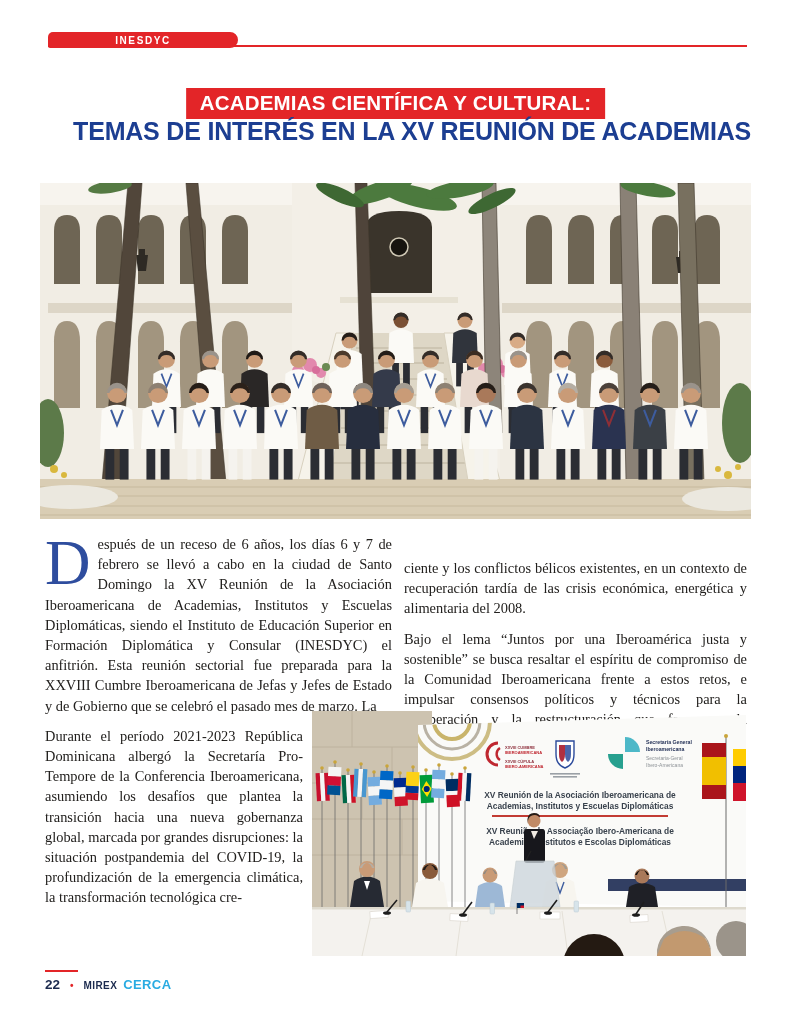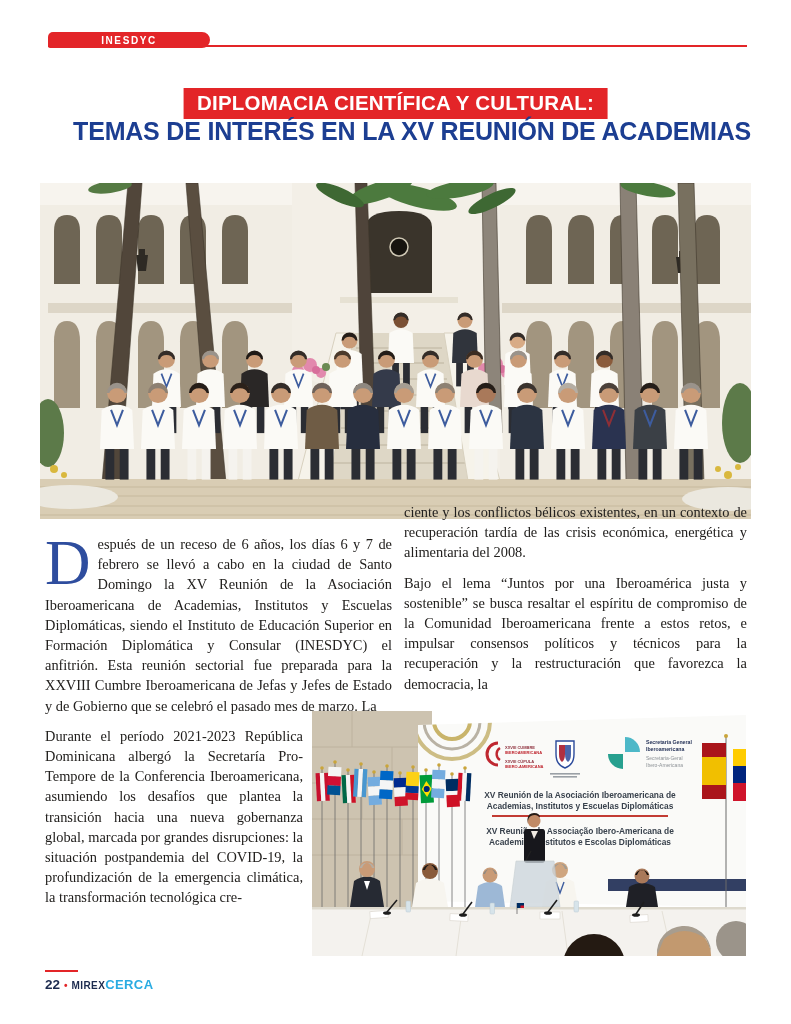--- a/index.html
+++ b/index.html
@@ -1,59 +1,59 @@
 <!DOCTYPE html>
 <html lang="es"><head>
 <meta charset="utf-8">
 <style>
   html,body{margin:0;padding:0;background:#ffffff;}
   .page{position:relative;width:791px;height:1024px;margin:0 auto;background:#fff;overflow:hidden;
         font-family:"Liberation Sans",sans-serif;}
   
-  .tab{position:absolute;left:48px;top:32px;width:162px;height:16px;background:#E32528;
+  .tab{position:absolute;left:48px;top:32px;width:190px;height:16px;background:#E32528;
        border-radius:5px 8px 8px 2px;display:flex;align-items:center;justify-content:center;z-index:2;}
   .tab span{color:#fff;font-size:10px;font-weight:bold;letter-spacing:1.6px;}
   .rule{position:absolute;left:48px;top:45px;width:699px;height:2.4px;background:#E32528;}
   
   .kicker{position:absolute;top:88px;left:50%;transform:translateX(-50%);background:#E32528;color:#fff;
           font-size:20.5px;font-weight:bold;letter-spacing:.2px;padding:3px 14px 4px;white-space:nowrap;}
   .titleblue{position:absolute;left:40px;top:117px;width:711px;text-align:right;color:#1C3E92;
              font-size:25px;line-height:29.5px;font-weight:bold;letter-spacing:-.2px;}
   
   .photo1{position:absolute;left:40px;top:183px;width:711px;height:336px;}
   .photo2{position:absolute;left:312px;top:711px;width:434px;height:245px;}
   
   .colL{position:absolute;left:45px;top:534px;width:347px;}
-  .colR{position:absolute;left:404px;top:502px;width:343px;}
+  .colR{position:absolute;left:404px;top:558px;width:343px;}
   .p{font-family:"Liberation Serif",serif;font-size:14.4px;line-height:20.2px;color:#22201e;
      text-align:justify;margin:0 0 10px;}
   .cont{margin:0 0 10px;}
   .narrow{width:258px;}
   .dropcap{float:left;font-family:"Liberation Serif",serif;font-size:63px;line-height:50px;
            color:#2E4D9E;padding:4px 7px 0 0;font-weight:normal;}
   
   .footline{position:absolute;left:45px;top:970px;width:33px;height:2.4px;background:#E32528;}
-  .footer{position:absolute;left:45px;top:977px;display:flex;align-items:baseline;gap:4px;}
+  .footer{position:absolute;left:45px;top:977px;display:flex;align-items:baseline;gap:10px;}
   .footer .num{font-size:13.5px;font-weight:bold;color:#1B2A4E;}
   .footer .dot{font-size:10px;color:#E32528;font-weight:bold;}
   .footer .b1{font-size:10px;font-weight:bold;color:#1B2A4E;letter-spacing:.4px;}
   .footer .b2{font-size:13px;font-weight:bold;color:#29ABE2;letter-spacing:.4px;margin-left:-4px;}
   svg text{font-family:"Liberation Sans",sans-serif;}
 </style>
 </head>
 <body>
 
 <div class="page">
 
   <div class="tab">
     <span>INESDYC</span>
   </div>
   <div class="rule"></div>
 
-  <div class="kicker">DIPLOMACIA CIENTÍFICA Y CULTURAL:</div>
+  <div class="kicker">ACADEMIAS CIENTÍFICA Y CULTURAL:</div>
   <div class="titleblue">
     <div>TEMAS DE INTERÉS EN LA XV REUNIÓN DE ACADEMIAS</div>
   </div>
 
   <svg class="photo1" viewBox="0 0 711 336" aria-hidden="true">
     <defs>
       <symbol id="arch" overflow="visible">
           <path d="M0,60 L0,14 Q0,0 13,0 Q26,0 26,14 L26,60 Z"></path>
         </symbol>
       <symbol id="psn" overflow="visible">

